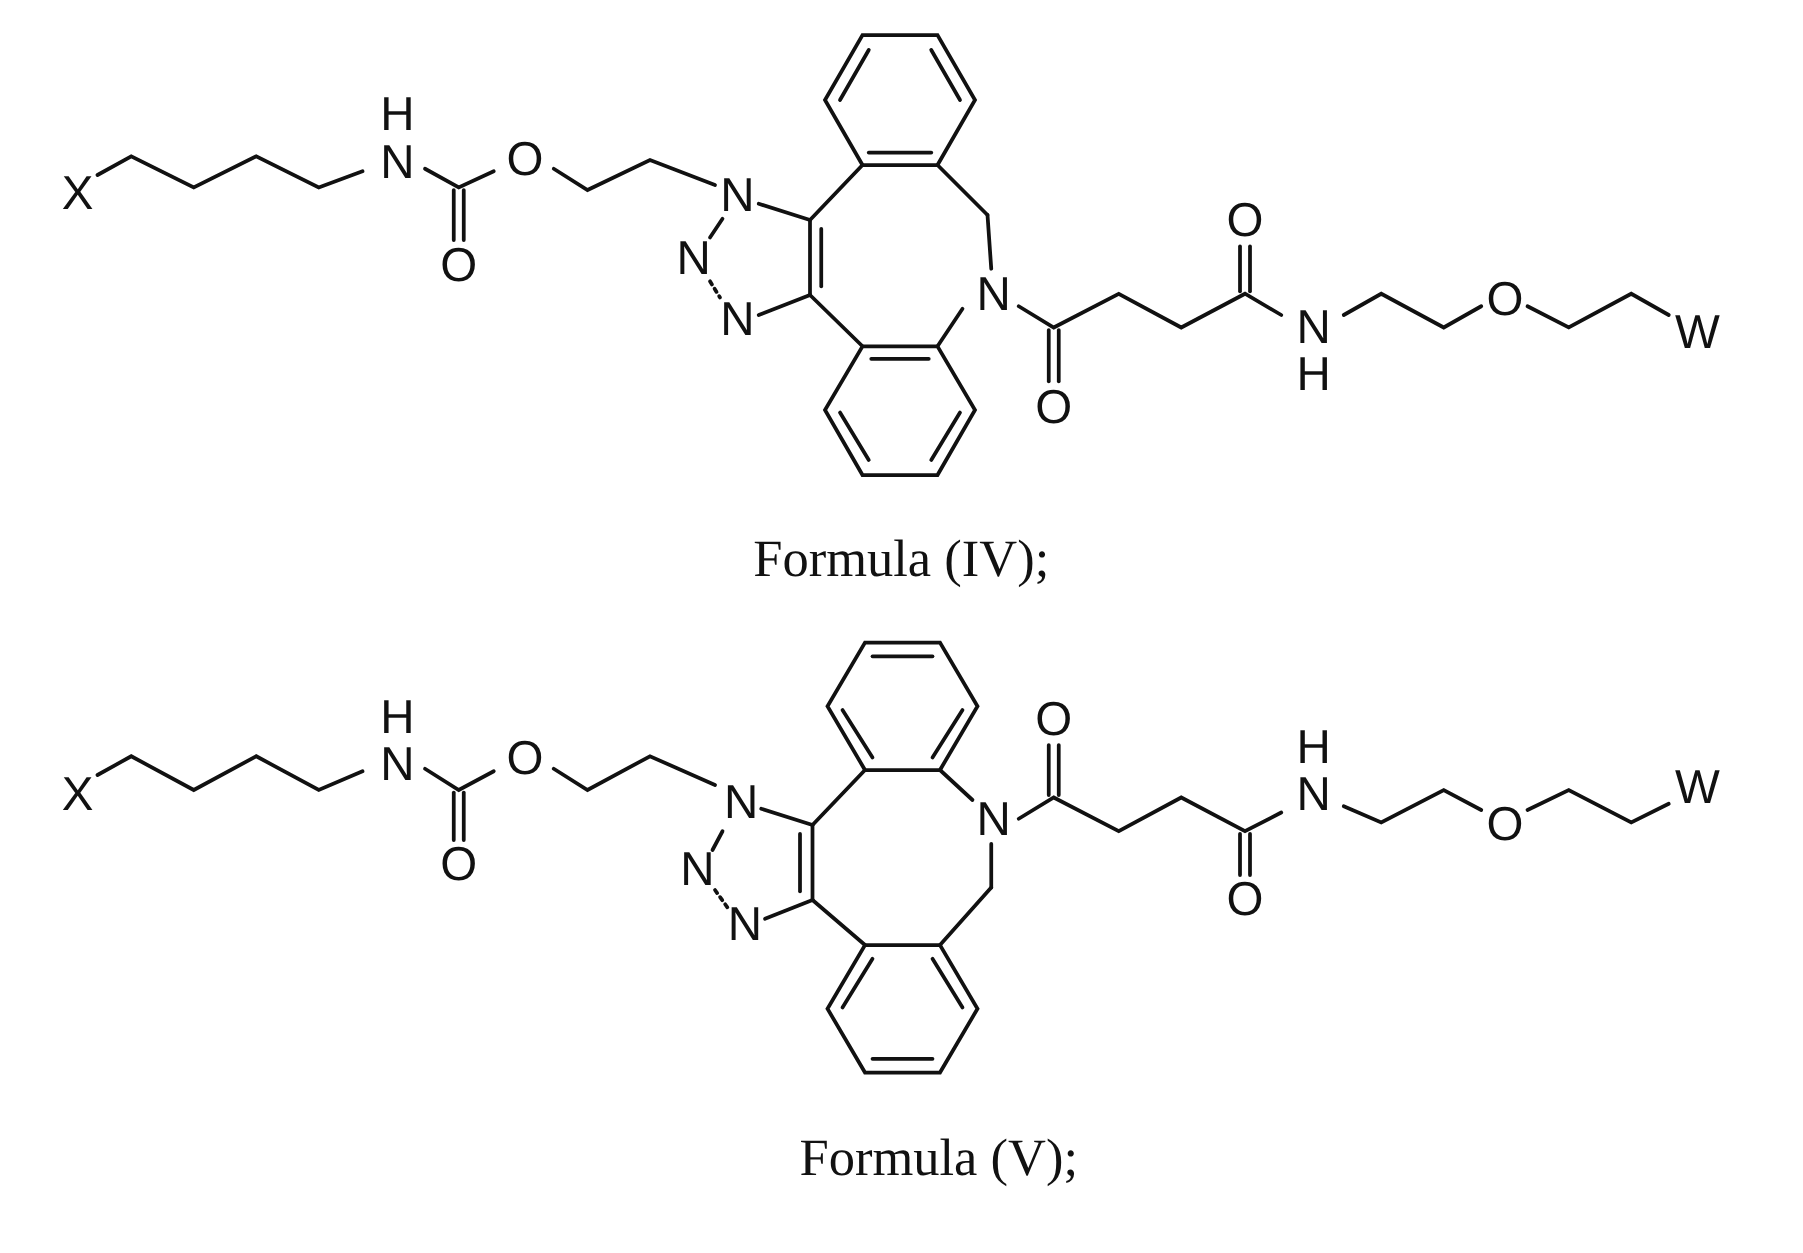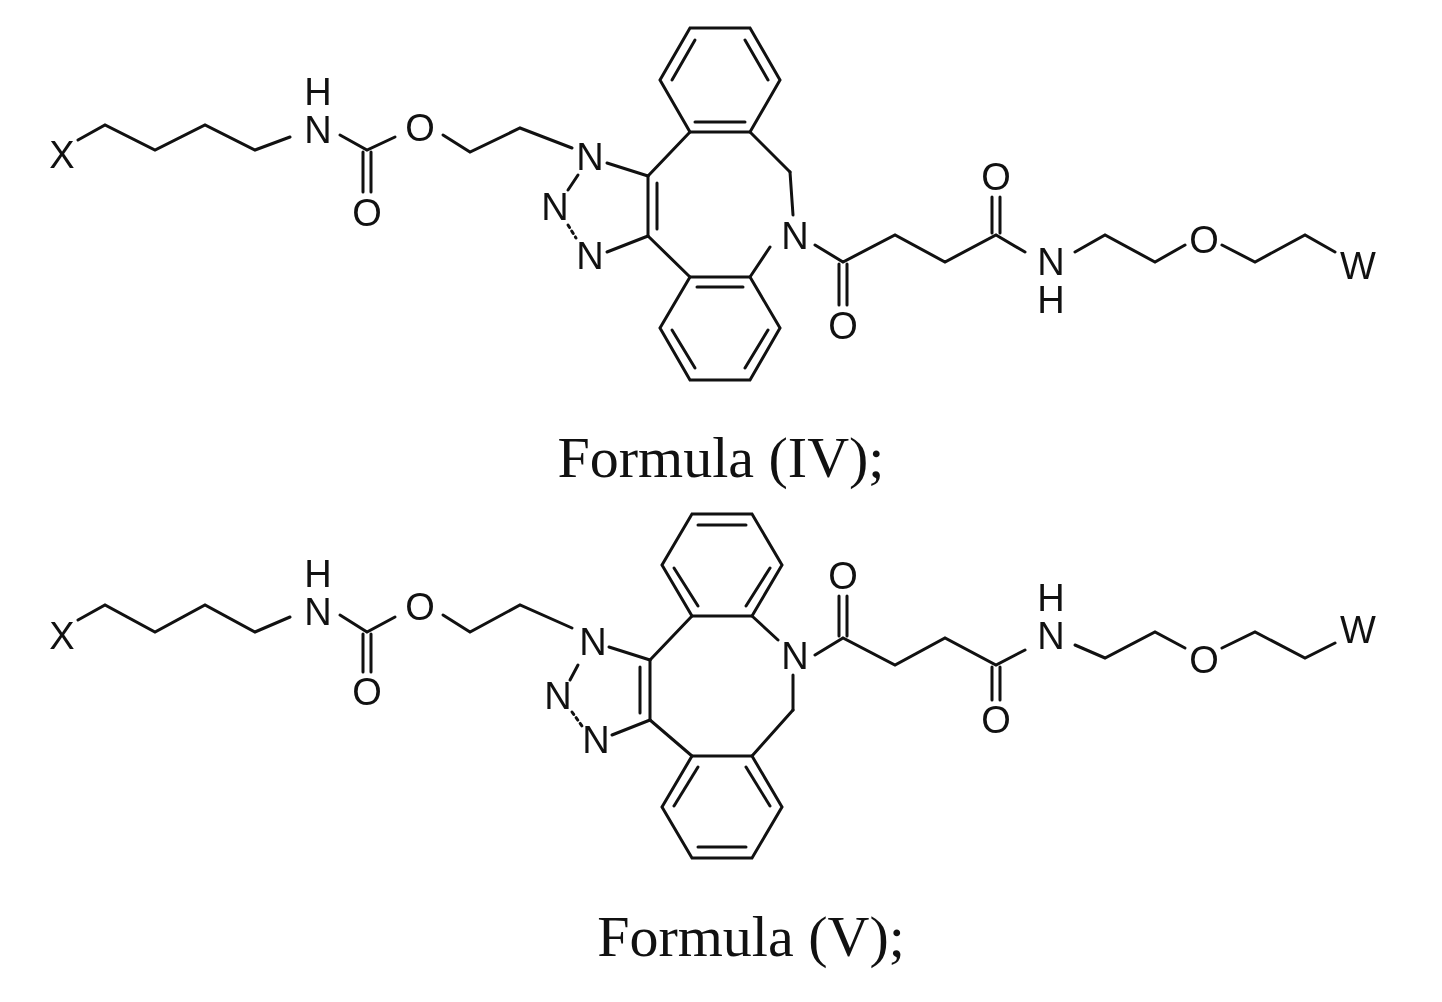--- a/index.html
+++ b/index.html
@@ -1,21 +1,21 @@
 <!DOCTYPE html>
 <html><head>
 <meta charset="utf-8">
 <style>
   html, body { margin:0; padding:0; background:#ffffff; }
   body { width:1442px; height:1002px; position:relative; overflow:hidden; }
   svg { position:absolute; left:0; top:0; }
   .bond { stroke:#111; stroke-width:3; fill:none; stroke-linecap:round; }
   .atom { font-family:"Liberation Sans", sans-serif; font-size:38px; fill:#111; text-anchor:middle; dominant-baseline:central; }
   .caption { position:absolute; left:0; width:1442px; text-align:center;
-             font-family:"Liberation Serif", serif; font-size:58px; color:#111; }
+             font-family:"Liberation Serif", serif; font-size:42px; color:#111; }
 </style>
 </head>
 <body>
 
 <svg width="1442" height="1002" viewBox="0 0 1442 1002">
 
   <g>
 
     <polyline class="bond" points="78,140 105,125 155,150 205,125 255,150 290,137"></polyline>
 

